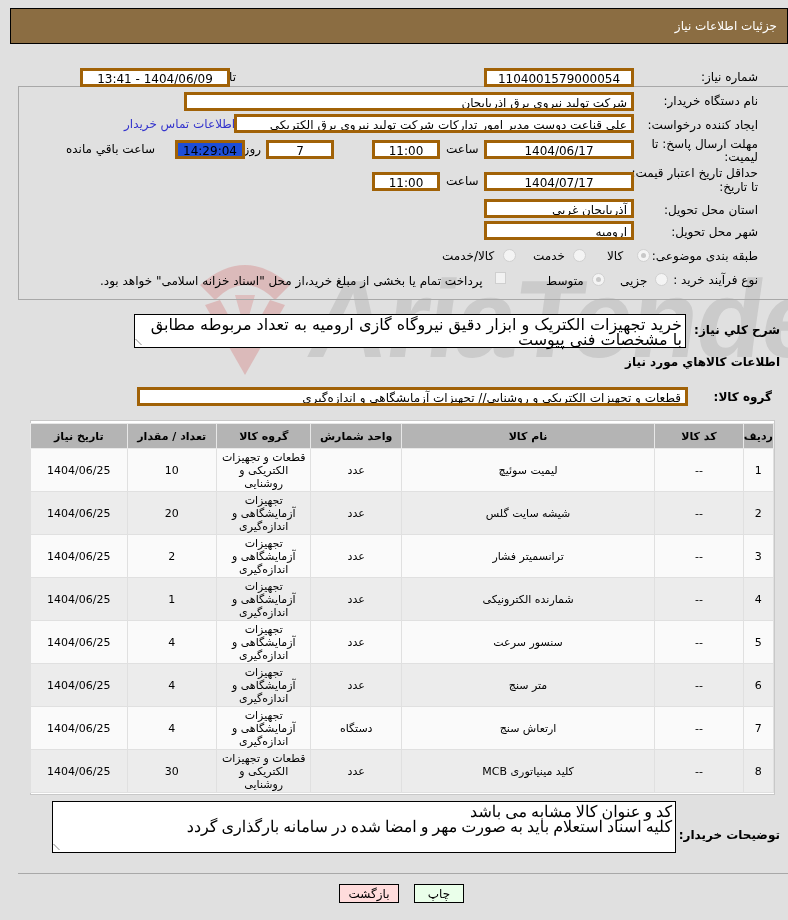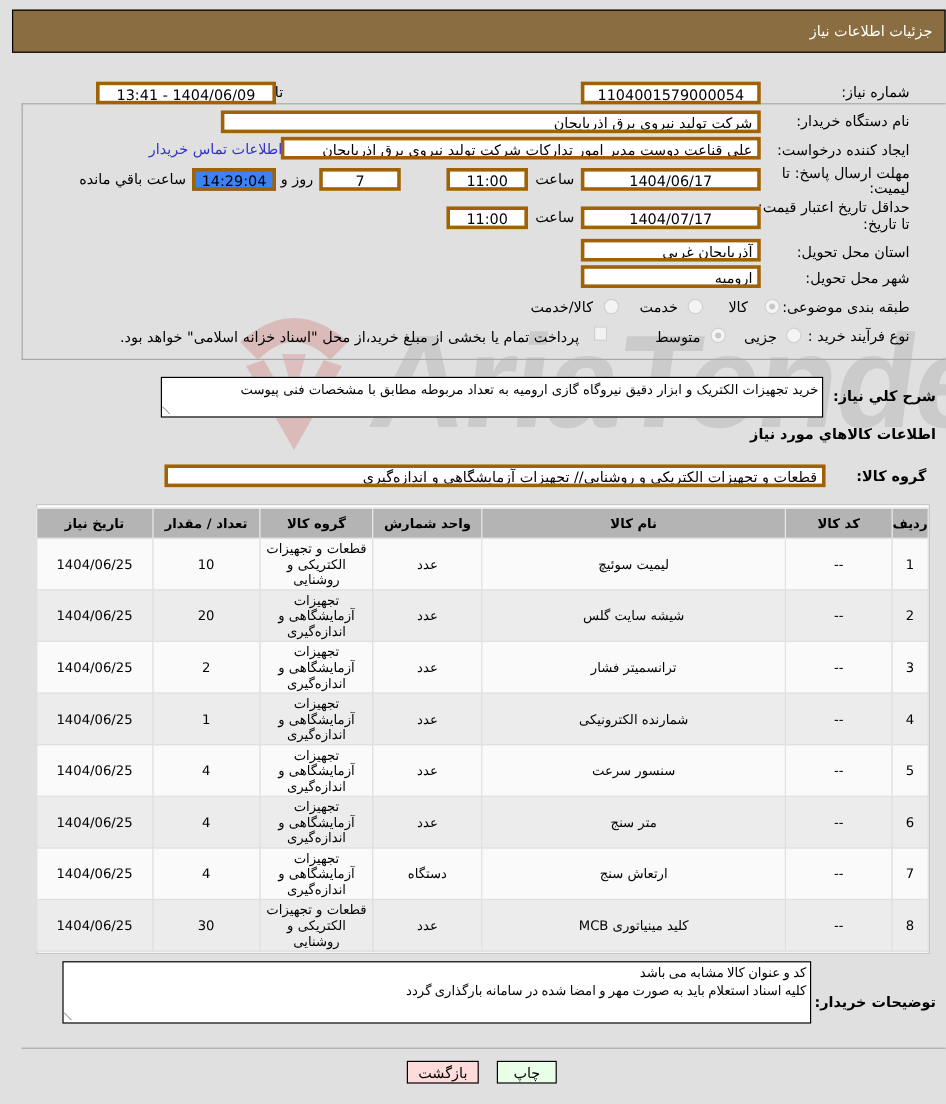--- a/index.html
+++ b/index.html
@@ -13,21 +13,21 @@
     position: absolute; left: 10px; top: 8px; width: 778px; height: 36px;
     background: #8b6d42; border: 1px solid #000; color: #fff;
     font-size: 12px; line-height: 34px; padding-right: 10px;
   }
   .lbl { position: absolute; font-size: 12px; white-space: nowrap; }
   .box {
     position: absolute; background: #fff; border: 3px solid #a16207; height: 19px;
     font-size: 12px; line-height: 17px; white-space: nowrap; overflow: hidden; padding: 0 4px;
   }
   .box.c { text-align: center; }
-  .box.yellow { background: #3b82f6; }
+  .box.yellow { background: #1d4ed8; margin-left: 15px; }
   .link { position: absolute; color: #3333cc; font-size: 12px; white-space: nowrap; }
   .radio {
     position: absolute; width: 13px; height: 13px; border-radius: 50%;
     background: #f4f4f4; border: 1px solid #d0d0d0;
   }
   .radio.sel::after {
     content: ""; position: absolute; left: 3px; top: 3px; width: 5px; height: 5px;
     border-radius: 50%; background: #c8c8c8;
   }
   .check { position: absolute; width: 11px; height: 12px; background: #f2f2f2; border: 1px solid #cfcfcf; }
@@ -36,21 +36,21 @@
   }
   .wm-text {
     position: absolute; left: 130px; top: 20px; font-family: "Liberation Sans", sans-serif;
     font-weight: bold; font-size: 110px; color: rgba(140,140,140,0.25); letter-spacing: -2px;
     direction: ltr; transform: skewX(-8deg);
   }
   .wm-logo {
     position: absolute; left: 0; top: 10px; width: 130px; height: 140px;
   }
   .textarea {
-    position: absolute; background: #fff; border: 1px solid #000; font-size: 11px;
+    position: absolute; background: #fff; border: 1px solid #000; font-size: 16px;
     padding: 2px 3px; line-height: 15px;
   }
   .grip {
     position: absolute; left: 3px; bottom: 2px; width: 6px; height: 6px;
     border-left: 1px solid #888; transform: skewX(45deg);
   }
   .bold { font-weight: bold; }
   table.items {
     position: absolute; left: 30px; top: 423px; width: 744px; border-collapse: collapse;
     font-size: 11px; background: #d6d6d6;
@@ -94,21 +94,21 @@
 
 <div class="lbl" style="right:30px;top:70px;">شماره نیاز:</div>
 <div class="box c" style="left:484px;top:68px;width:150px;">1104001579000054</div>
 <div class="lbl" style="right:552px;top:70px;">تاریخ و ساعت اعلان عمومی:</div>
 <div class="box c" style="left:80px;top:68px;width:150px;">1404/06/09 - 13:41</div>
 
 <div class="lbl" style="right:30px;top:94px;">نام دستگاه خریدار:</div>
 <div class="box" style="left:184px;top:92px;width:450px;">شرکت تولید نیروی برق اذربایجان</div>
 
 <div class="lbl" style="right:30px;top:118px;">ایجاد کننده درخواست:</div>
-<div class="box" style="left:234px;top:114px;width:400px;">علی قناعت دوست مدیر امور تدارکات شرکت تولید نیروی برق اذربایجان</div>
+<div class="box" style="left:234px;top:114px;width:400px;">علی قناعت دوست مدیر امور تدارکات شرکت تولید نیروی برق الکتریکی</div>
 <div class="link" style="left:124px;top:117px;">اطلاعات تماس خریدار</div>
 
 <div class="lbl" style="right:30px;top:137px;">مهلت ارسال پاسخ: تا</div>
 <div class="lbl" style="right:30px;top:150px;">لیمیت:</div>
 <div class="box c" style="left:484px;top:140px;width:150px;">1404/06/17</div>
 <div class="lbl" style="left:446px;top:142px;">ساعت</div>
 <div class="box c" style="left:372px;top:140px;width:68px;">11:00</div>
 <div class="box c" style="left:266px;top:140px;width:68px;">7</div>
 <div class="lbl" style="left:234px;top:142px;">روز و</div>
 <div class="box c yellow" style="left:160px;top:140px;width:70px;">14:29:04</div>

